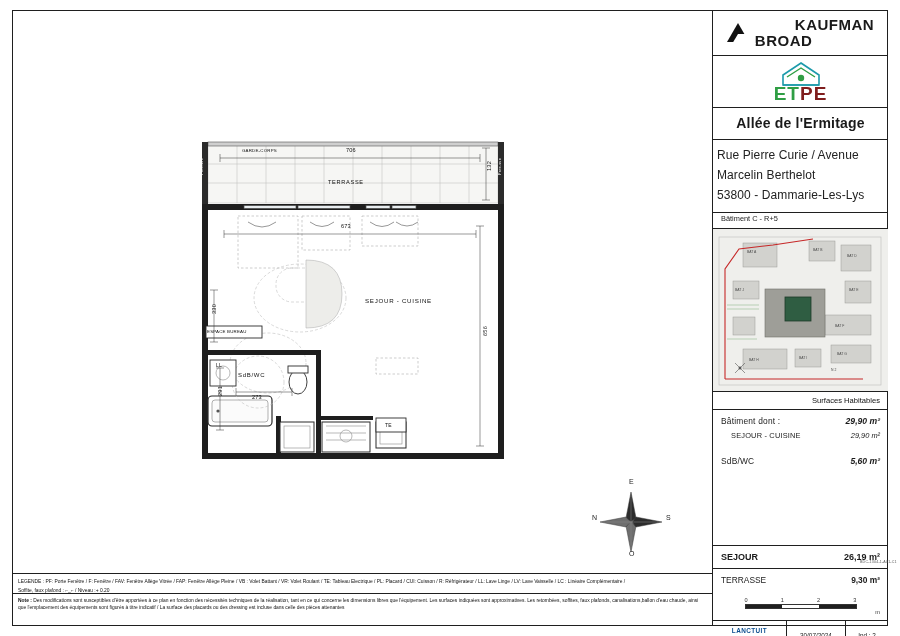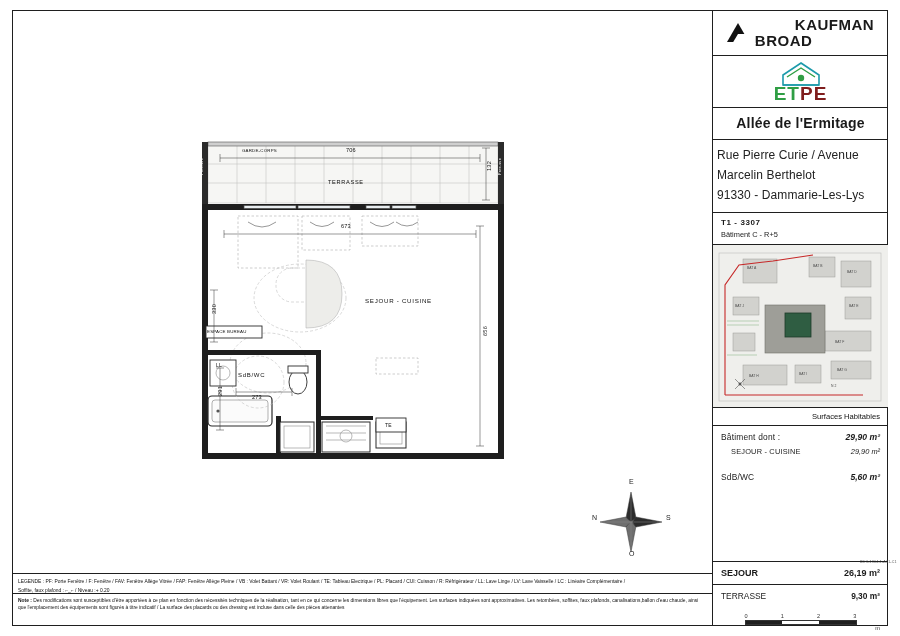--- a/index.html
+++ b/index.html
@@ -557,25 +557,24 @@
           <path d="M8 24 L44 24" stroke="#1b9aaa" stroke-width="1.6"></path>
         </svg>
       </div>
       <div class="etpe-word"><span>ET</span><span class="teal">PE</span></div>
     </div>
 
     <div class="tb-box proj-title">Allée de l'Ermitage</div>
 
     <div class="tb-box addr">
       <div>Rue Pierre Curie / Avenue Marcelin Berthelot</div>
-      <div>91330 - Dammarie-Les-Lys</div>
+      <div>53800 - Dammarie-Les-Lys</div>
     </div>
 
     <div class="tb-box" style="padding:0;">
-      <div class="lot-line">T1  -  3307</div>
       <div class="bat-line">Bâtiment C  -  R+5</div>
     </div>
 
     <div class="tb-box siteplan">
       <svg width="175" height="163" viewBox="0 0 175 163">
         <rect x="0" y="0" width="175" height="163" fill="#efefec"></rect>
 
         <g stroke="#bdbdbd" stroke-width="0.6" fill="#e4e4e0">
           <rect x="6" y="8" width="162" height="148" fill="#efefec"></rect>
         </g>

